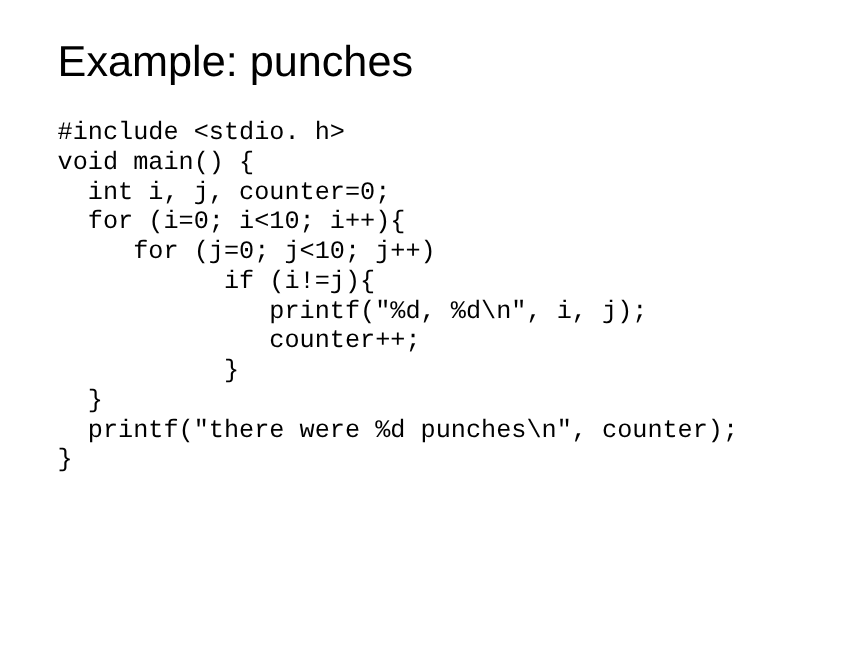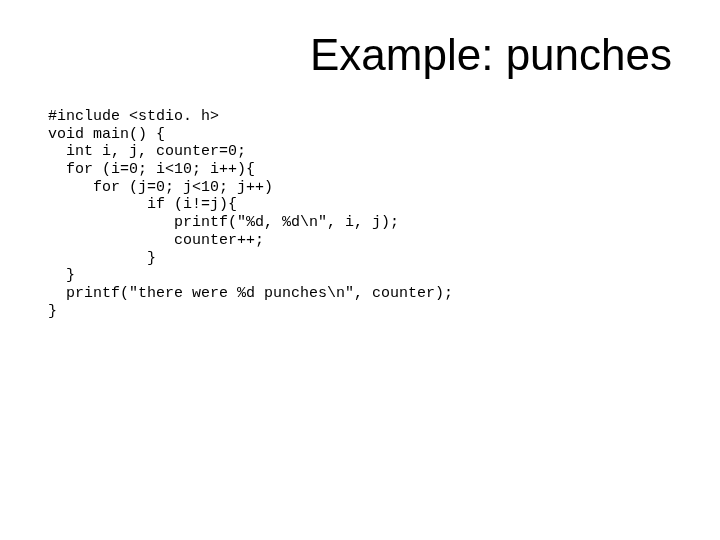--- a/index.html
+++ b/index.html
@@ -8,29 +8,28 @@
     height: 540px;
     background: #ffffff;
     font-family: Arial, Helvetica, sans-serif;
     color: #000000;
     position: relative;
   }
   .slide {
     padding: 30px 48px;
   }
   .title {
-    font-size: 44px;
+    font-size: 36px;
     font-weight: normal;
     margin-bottom: 28px;
     font-family: Arial, Helvetica, sans-serif;
-    text-align: right;
   }
   .code-block {
     font-family: "Courier New", Courier, monospace;
-    font-size: 15px;
+    font-size: 21px;
     line-height: 1.18;
     white-space: pre;
   }
 </style>
 </head>
 <body>
 
 <div class="slide">
   <h1 class="title">Example: punches</h1>
   <div class="code-block">#include &lt;stdio. h&gt;

